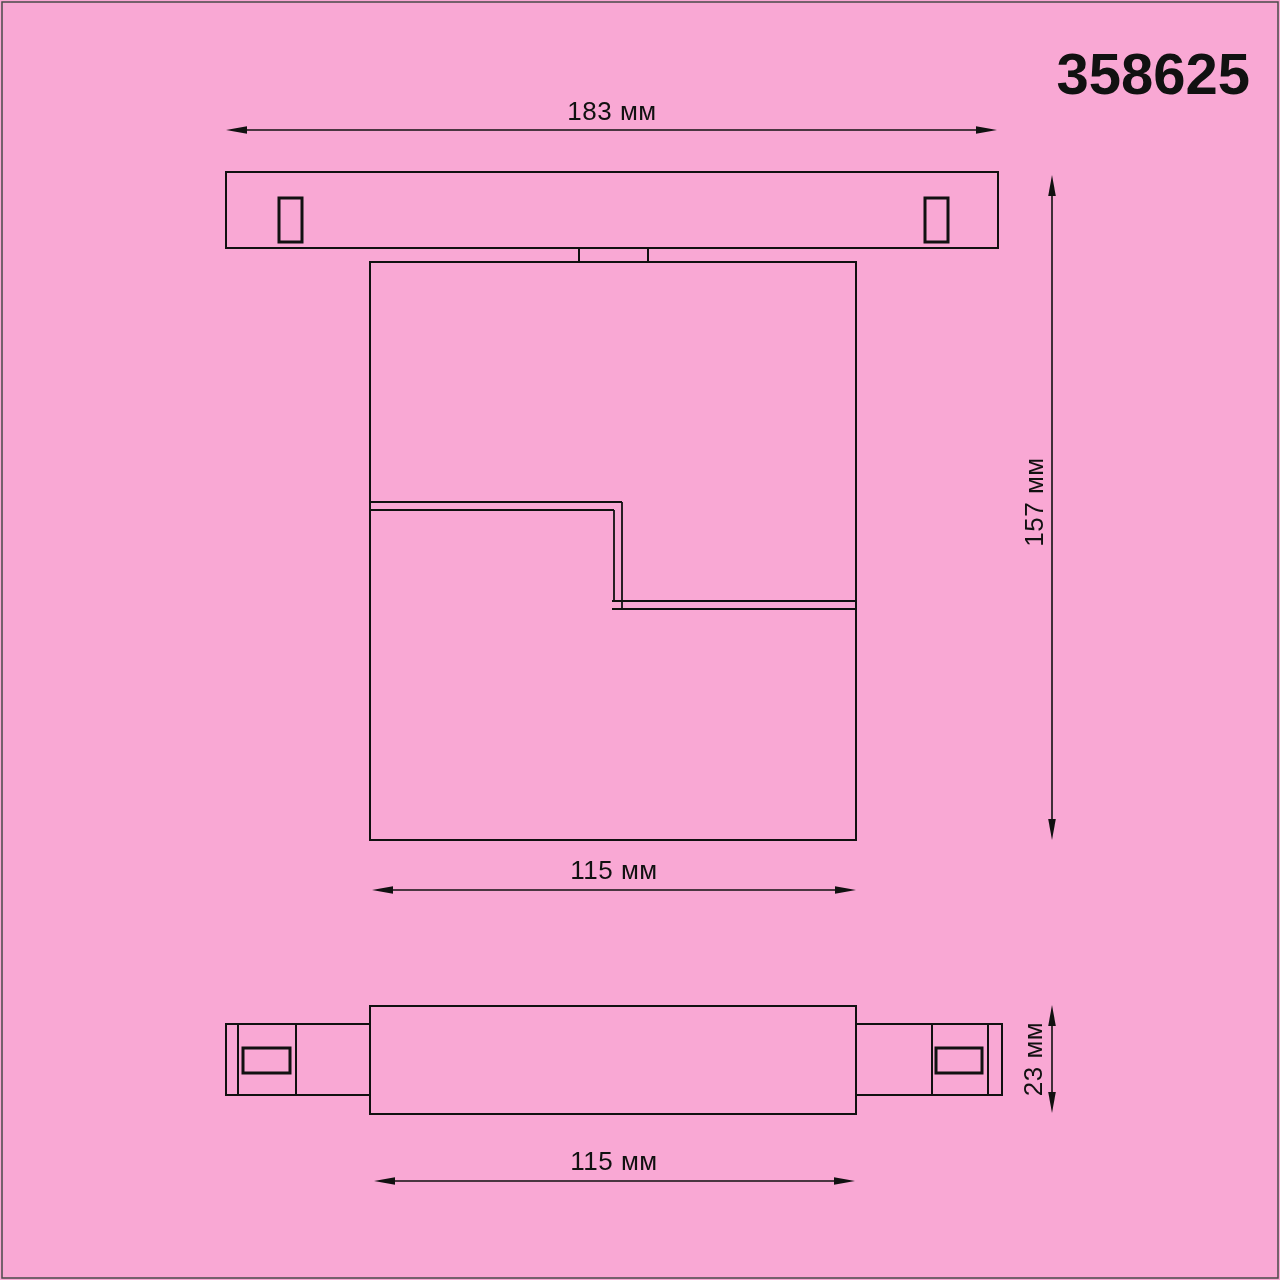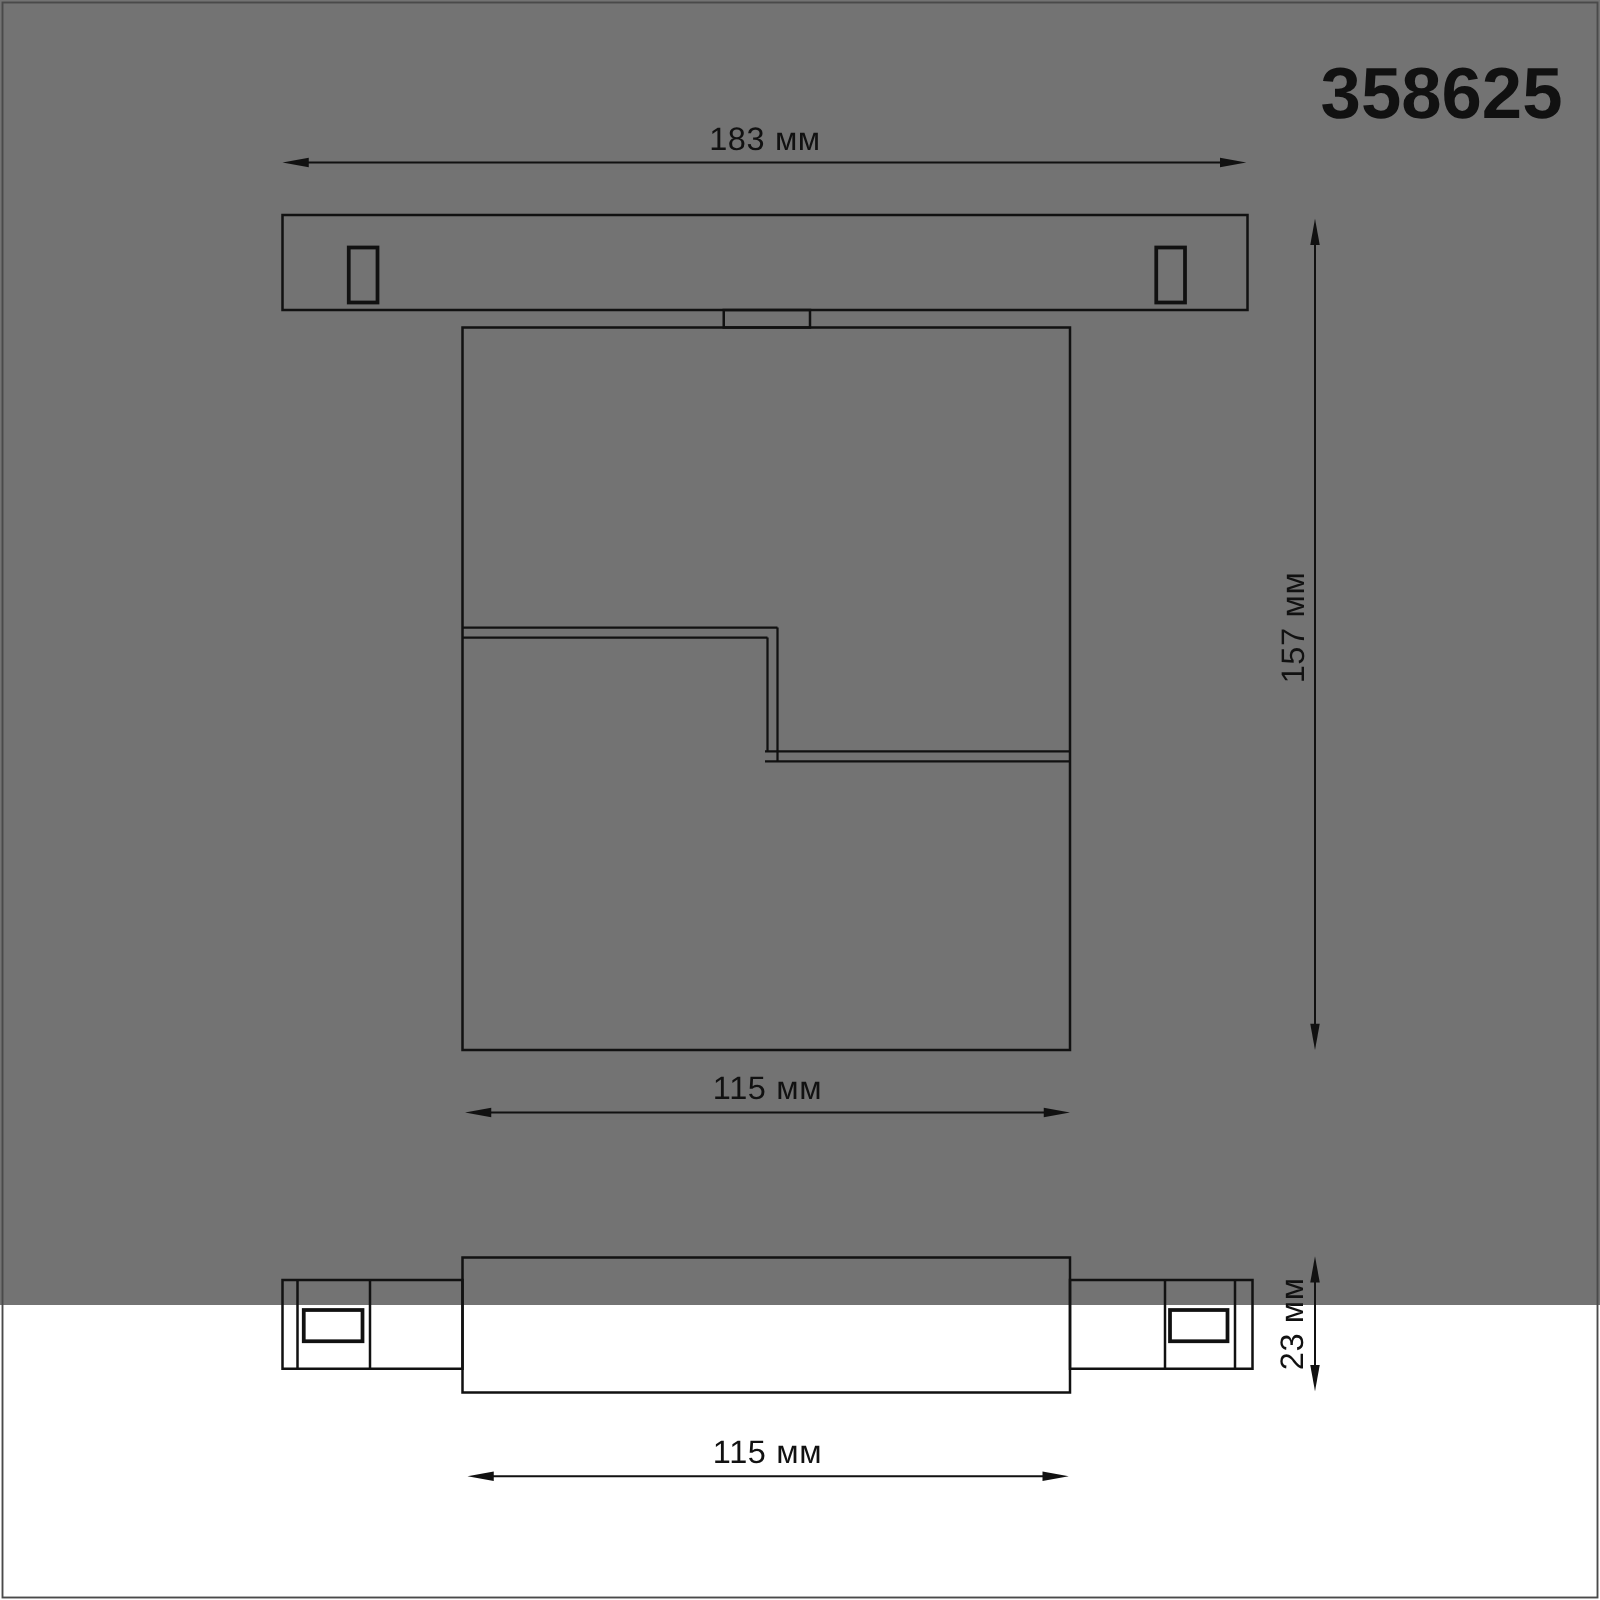--- a/index.html
+++ b/index.html
@@ -6,22 +6,22 @@
     margin: 0;
     padding: 0;
     background: #ffffff;
     width: 1280px;
     height: 1280px;
     font-family: "Liberation Sans", sans-serif;
   }
   .sheet {
     position: relative;
     width: 1280px;
-    height: 1044px;
-    background: #737373;
+    height: 1280px;
+    background: #f9a8d4;
   }
   svg text {
     fill: #111111;
     font-family: "Liberation Sans", sans-serif;
   }
   .dim-label {
     font-size: 26px;
     letter-spacing: 0.5px;
   }
   .part-number {

